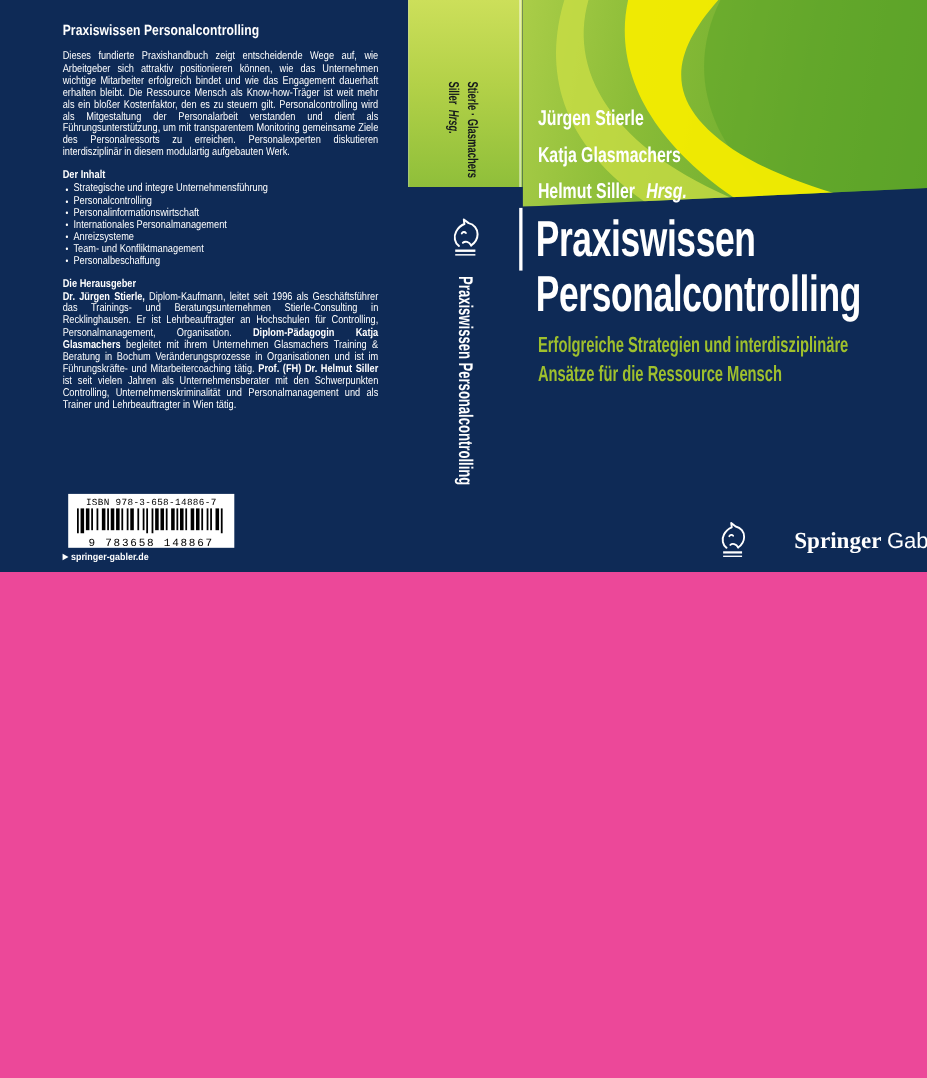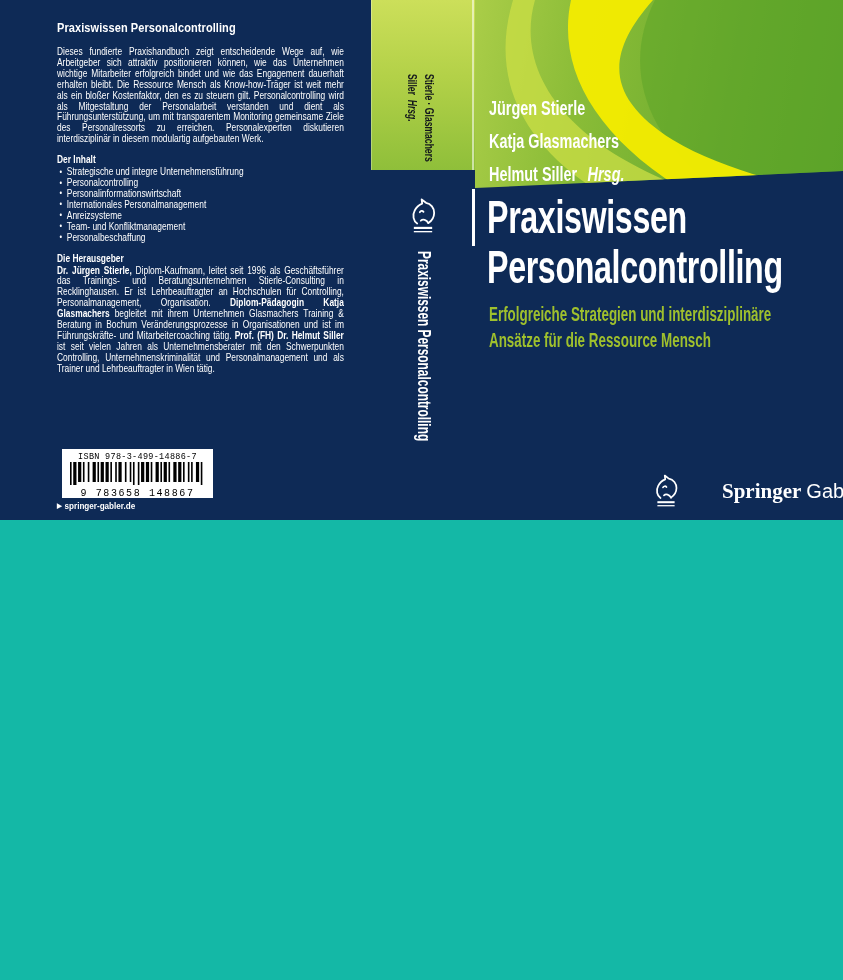--- a/index.html
+++ b/index.html
@@ -1,16 +1,16 @@
 <!DOCTYPE html>
 <html><head>
 <meta charset="utf-8">
 <style>
   html,body{margin:0;padding:0;background:#ffffff;}
-  .page{position:relative;width:843px;height:980px;background:#14b8a6;overflow:hidden;
+  .page{position:relative;width:843px;height:980px;background:#ec4899;overflow:hidden;
         font-family:"Liberation Sans",sans-serif;}
   .cover{position:absolute;left:0;top:0;width:843px;height:520px;background:#0e2a56;}
 
   
   .back-text{position:absolute;left:57px;top:20px;width:352px;color:#ffffff;
              transform:scaleX(0.815);transform-origin:0 0;}
   .back-heading{font-size:13.5px;font-weight:bold;margin:0 0 12px 0;letter-spacing:.1px;}
   .back-blurb{font-size:10.3px;line-height:10.9px;text-align:justify;margin:0;}
   .back-subhead{font-size:10.3px;font-weight:bold;margin:9px 0 2px 0;}
   .contents-list{list-style:none;margin:0;padding:0;font-size:10.3px;line-height:10.9px;}
@@ -79,21 +79,21 @@
           <li>Internationales Personalmanagement</li>
           <li>Anreizsysteme</li>
           <li>Team- und Konfliktmanagement</li>
           <li>Personalbeschaffung</li>
         </ul>
       <div class="back-subhead">Die Herausgeber</div>
       <p class="editors-par"><span style="font-weight: bold;">Dr. Jürgen Stierle,</span><span> Diplom-Kaufmann, leitet seit 1996 als Geschäftsführer das Trainings- und Beratungsunternehmen Stierle-Consulting in Recklinghausen. Er ist Lehrbeauftragter an Hochschulen für Controlling, Personalmanagement, Organisation. </span><span style="font-weight: bold;">Diplom-Pädagogin Katja Glasmachers</span><span> begleitet mit ihrem Unternehmen Glasmachers Training &amp; Beratung in Bochum Veränderungsprozesse in Organisationen und ist im Führungskräfte- und Mitarbeitercoaching tätig. </span><span style="font-weight: bold;">Prof. (FH) Dr. Helmut Siller</span><span> ist seit vielen Jahren als Unternehmensberater mit den Schwerpunkten Controlling, Unternehmenskriminalität und Personalmanagement und als Trainer und Lehrbeauftragter in Wien tätig.</span></p>
     </div>
 
     <div class="barcode-box">
-      <div class="isbn-label">ISBN 978-3-499-14886-7</div>
+      <div class="isbn-label">ISBN 978-3-658-14886-7</div>
       <svg id="bars" width="137" height="23">
           <rect x="1.00" y="0" width="1.61" height="23" fill="#000"></rect>
           <rect x="4.23" y="0" width="3.23" height="23" fill="#000"></rect>
           <rect x="9.07" y="0" width="3.23" height="20" fill="#000"></rect>
           <rect x="13.92" y="0" width="1.61" height="20" fill="#000"></rect>
           <rect x="18.76" y="0" width="1.61" height="20" fill="#000"></rect>
           <rect x="23.60" y="0" width="3.23" height="20" fill="#000"></rect>
           <rect x="28.45" y="0" width="1.61" height="20" fill="#000"></rect>
           <rect x="31.67" y="0" width="3.23" height="20" fill="#000"></rect>
           <rect x="36.52" y="0" width="3.23" height="20" fill="#000"></rect>

